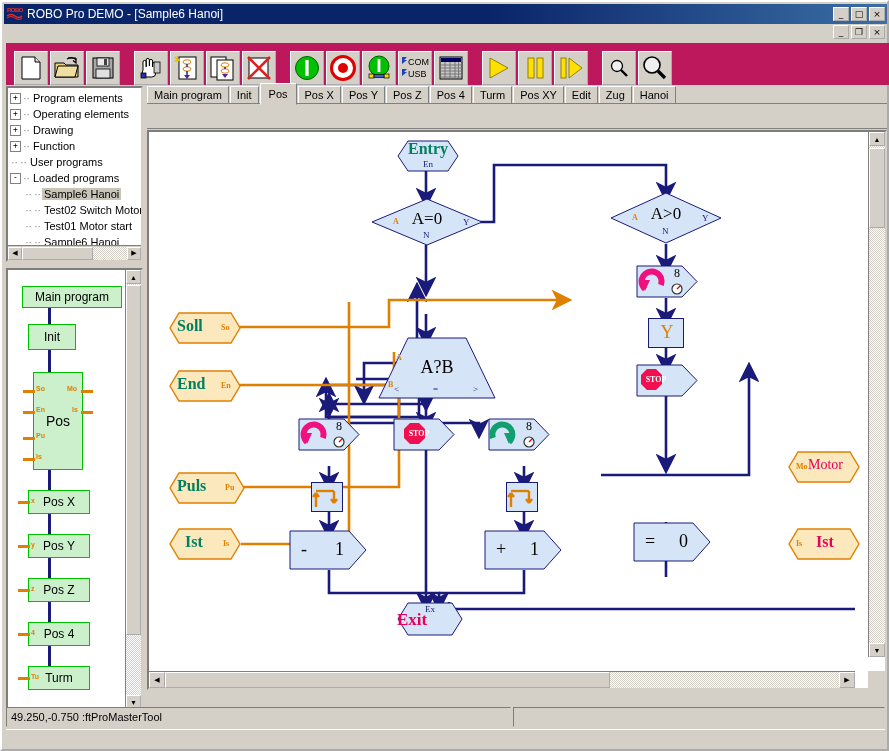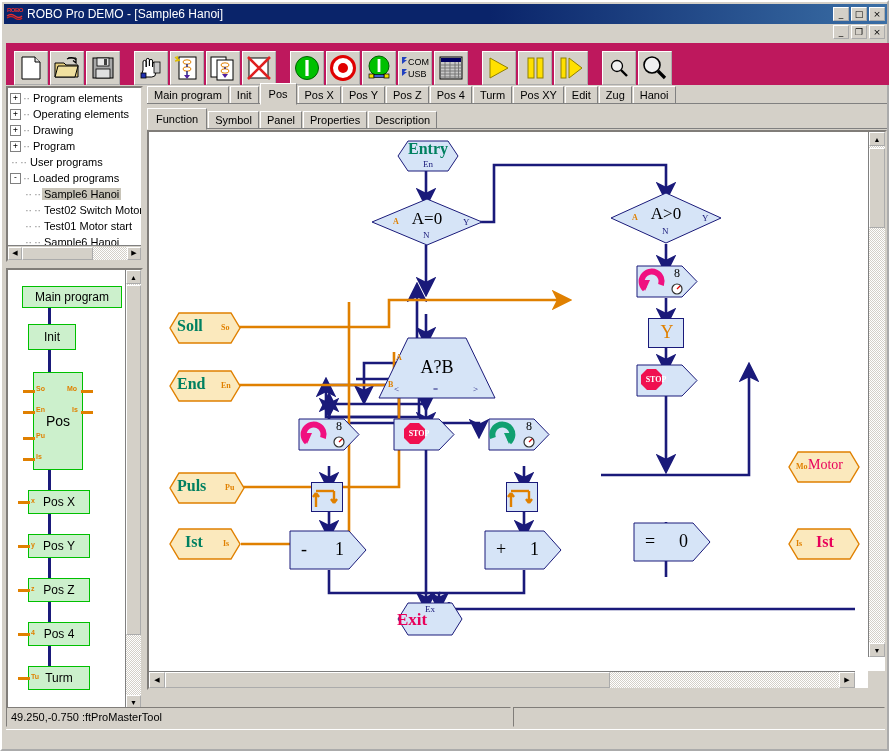--- a/index.html
+++ b/index.html
@@ -294,21 +294,21 @@
           <div class="tlabel">Operating elements</div>
         </div>
         <div class="tnode">
           <div class="tbox">+</div>
           <div class="tdash">··</div>
           <div class="tlabel">Drawing</div>
         </div>
         <div class="tnode">
           <div class="tbox">+</div>
           <div class="tdash">··</div>
-          <div class="tlabel">Program</div>
+          <div class="tlabel">Function</div>
         </div>
         <div class="tnode">
           <div class="tdash">··</div>
           <div class="tdash">··</div>
           <div class="tlabel">User programs</div>
         </div>
         <div class="tnode">
           <div class="tbox">-</div>
           <div class="tdash">··</div>
           <div class="tlabel">Loaded programs</div>
@@ -428,27 +428,20 @@
       <div class="tab">Pos Z</div>
       <div class="tab">Pos 4</div>
       <div class="tab">Turm</div>
       <div class="tab">Pos XY</div>
       <div class="tab">Edit</div>
       <div class="tab">Zug</div>
       <div class="tab">Hanoi</div>
     </div>
   <div class="tabline" style="left:145px;top:101px;width:740px;"></div>
 
-  <div class="tabrow" id="view-tabs" style="left:145px;top:107px;width:740px;height:20px;">
-      <div class="tab active">Function</div>
-      <div class="tab">Symbol</div>
-      <div class="tab">Panel</div>
-      <div class="tab">Properties</div>
-      <div class="tab">Description</div>
-    </div>
   <div class="tabline" style="left:145px;top:126px;width:740px;"></div>
 
   <div class="canvas-frame">
     <div class="grid"></div>
 
     <svg style="position:absolute;left:0;top:0;width:706px;height:525px;">
       <defs>
         <marker id="bn" markerWidth="8" markerHeight="8" refX="4" refY="4" orient="auto">
           <path d="M0,0 L8,4 L0,8 L2,4 z" fill="#1a1a7a"></path>
           </marker>

